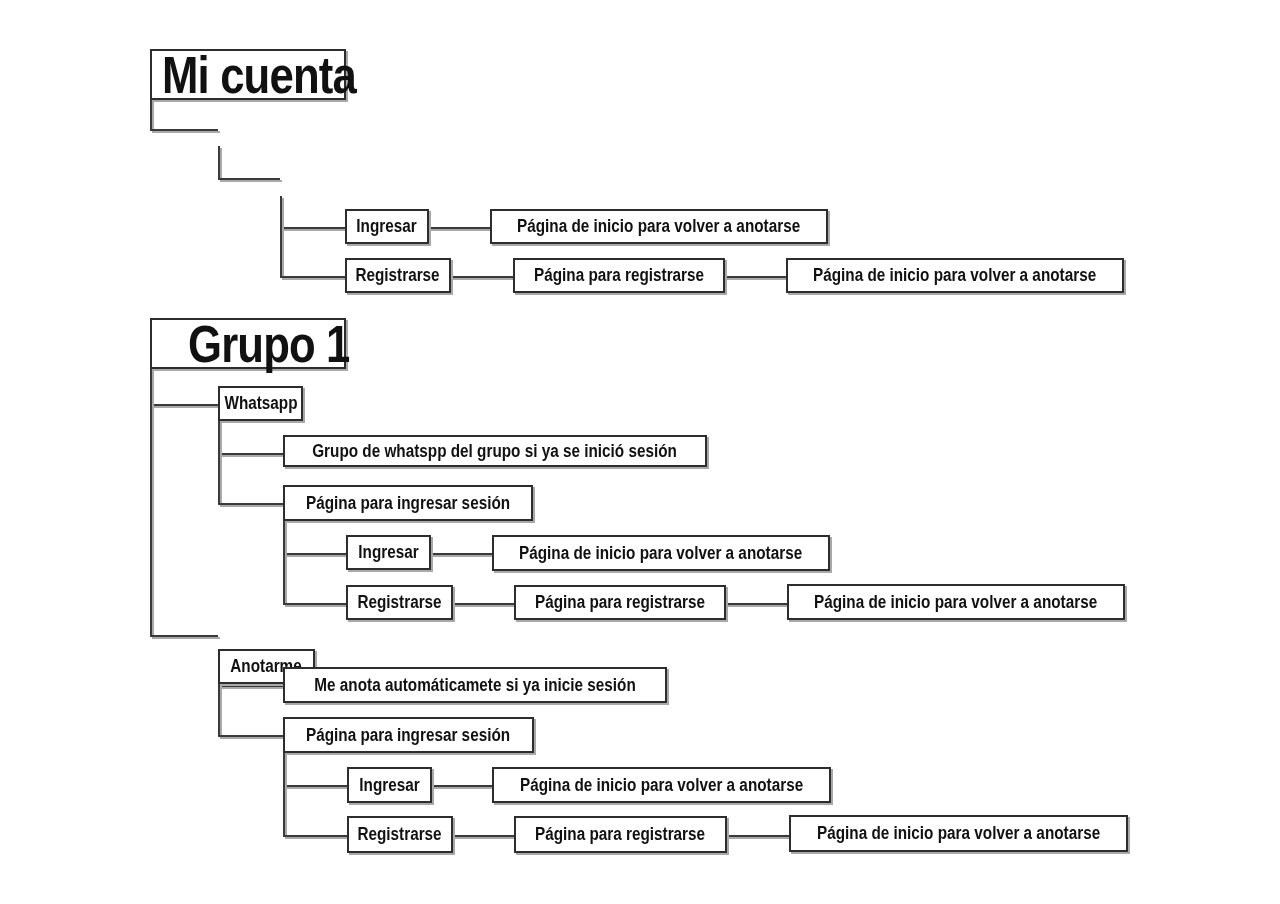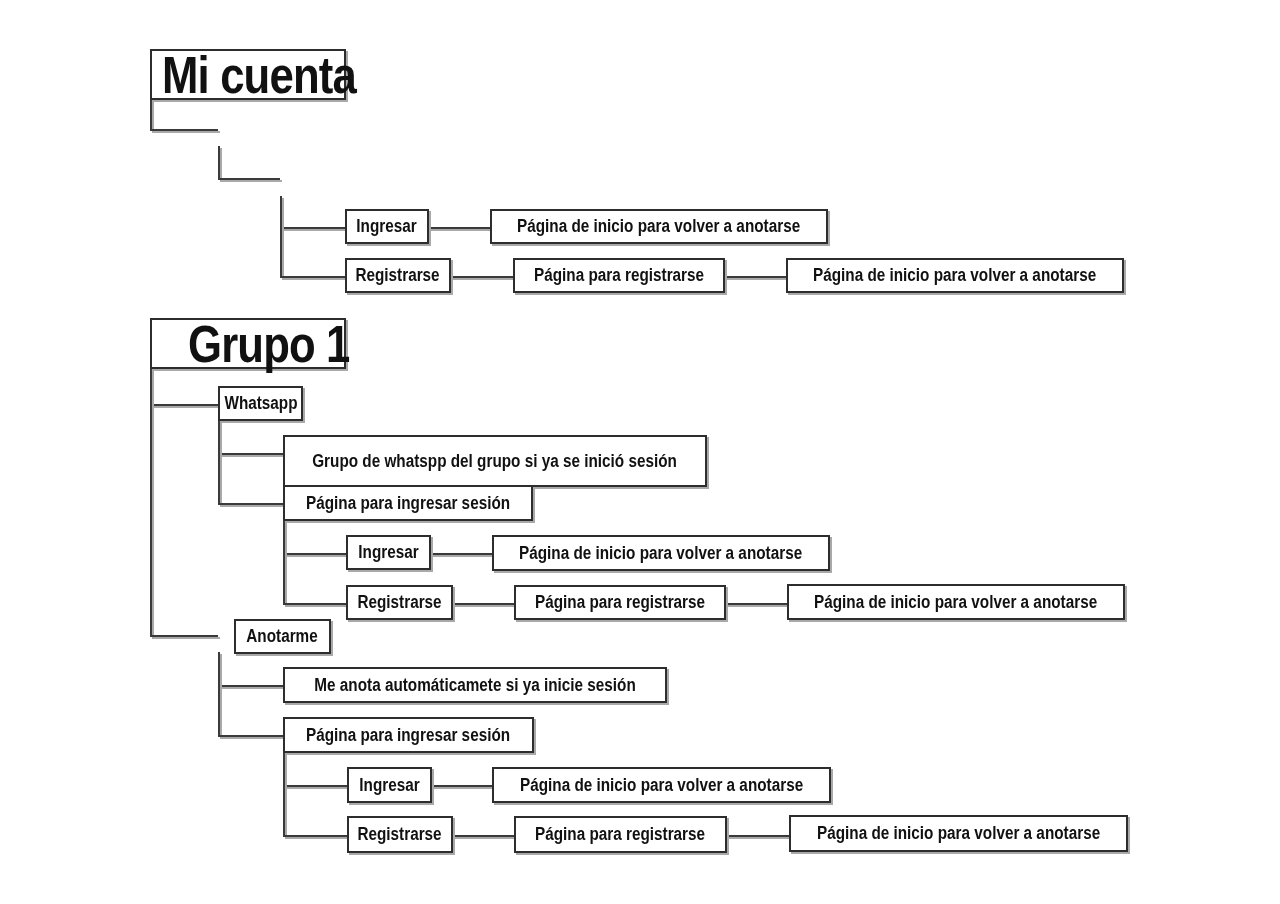--- a/index.html
+++ b/index.html
@@ -113,42 +113,42 @@
     </div>
     <div class="node child" style="left: 786px; top: 258px; width: 338px; height: 35px;">
       <span class="lbl">Página de inicio para volver a anotarse</span>
     </div>
     <div class="node header" style="left: 150px; top: 318px; width: 196px; height: 51px; padding-left: 36px;">
       <span class="lbl">Grupo 1</span>
     </div>
     <div class="node child" style="left: 218px; top: 386px; width: 85px; height: 35px;">
       <span class="lbl">Whatsapp</span>
     </div>
-    <div class="node child" style="left: 283px; top: 435px; width: 424px; height: 52px;">
+    <div class="node child" style="left: 283px; top: 435px; width: 424px; height: 32px;">
       <span class="lbl">Grupo de whatspp del grupo si ya se inició sesión</span>
     </div>
     <div class="node child" style="left: 283px; top: 485px; width: 250px; height: 36px;">
       <span class="lbl">Página para ingresar sesión</span>
     </div>
     <div class="node child" style="left: 346px; top: 535px; width: 85px; height: 35px;">
       <span class="lbl">Ingresar</span>
     </div>
     <div class="node child" style="left: 492px; top: 535px; width: 338px; height: 36px;">
       <span class="lbl">Página de inicio para volver a anotarse</span>
     </div>
     <div class="node child" style="left: 346px; top: 585px; width: 107px; height: 35px;">
       <span class="lbl">Registrarse</span>
     </div>
     <div class="node child" style="left: 514px; top: 585px; width: 212px; height: 35px;">
       <span class="lbl">Página para registrarse</span>
     </div>
     <div class="node child" style="left: 787px; top: 584px; width: 338px; height: 36px;">
       <span class="lbl">Página de inicio para volver a anotarse</span>
     </div>
-    <div class="node child" style="left: 218px; top: 619px; width: 97px; height: 35px; margin-left: 16px;">
+    <div class="node child" style="left: 218px; top: 649px; width: 97px; height: 35px;">
       <span class="lbl">Anotarme</span>
     </div>
     <div class="node child" style="left: 283px; top: 667px; width: 384px; height: 36px;">
       <span class="lbl">Me anota automáticamete si ya inicie sesión</span>
     </div>
     <div class="node child" style="left: 283px; top: 717px; width: 251px; height: 36px;">
       <span class="lbl">Página para ingresar sesión</span>
     </div>
     <div class="node child" style="left: 347px; top: 767px; width: 85px; height: 36px;">
       <span class="lbl">Ingresar</span>

